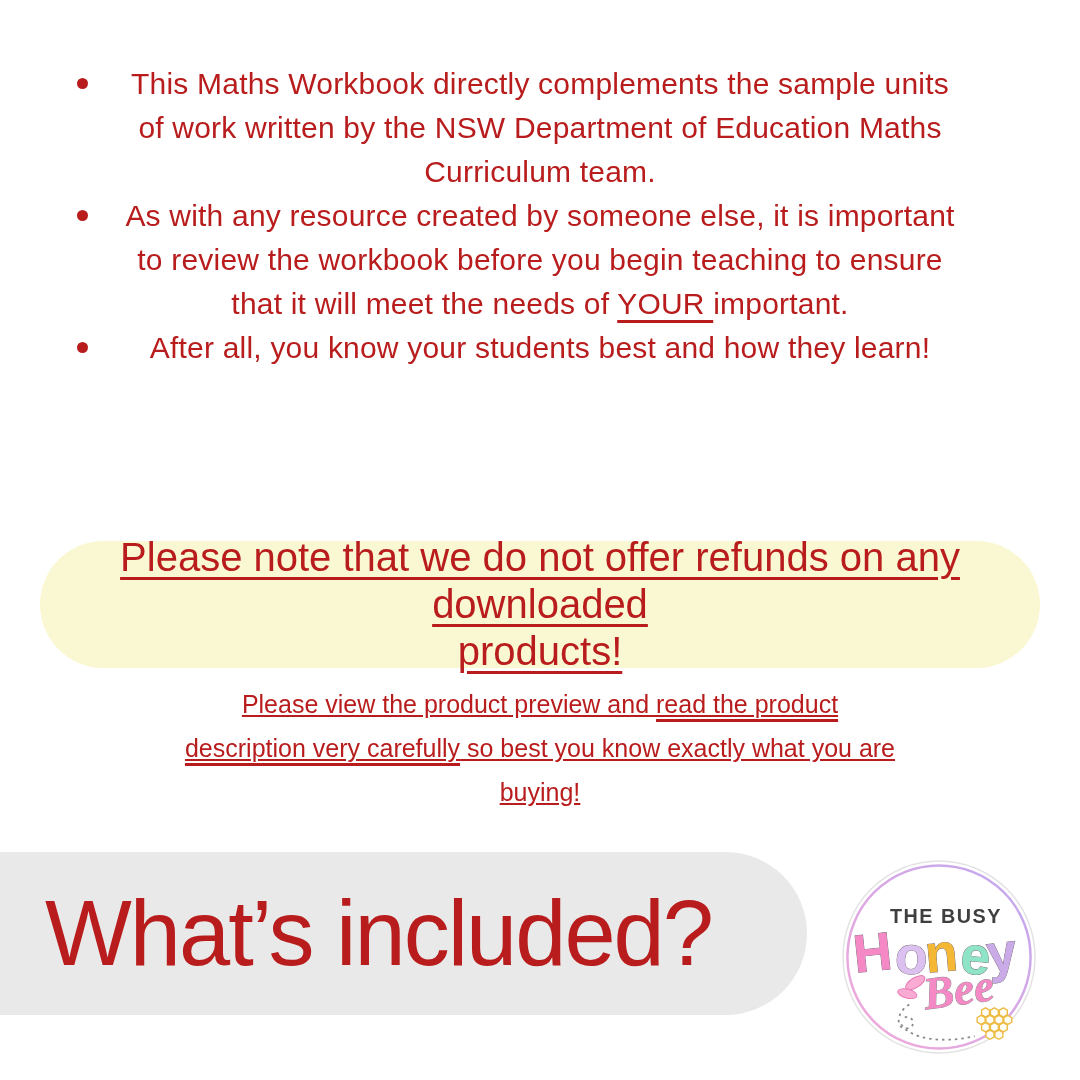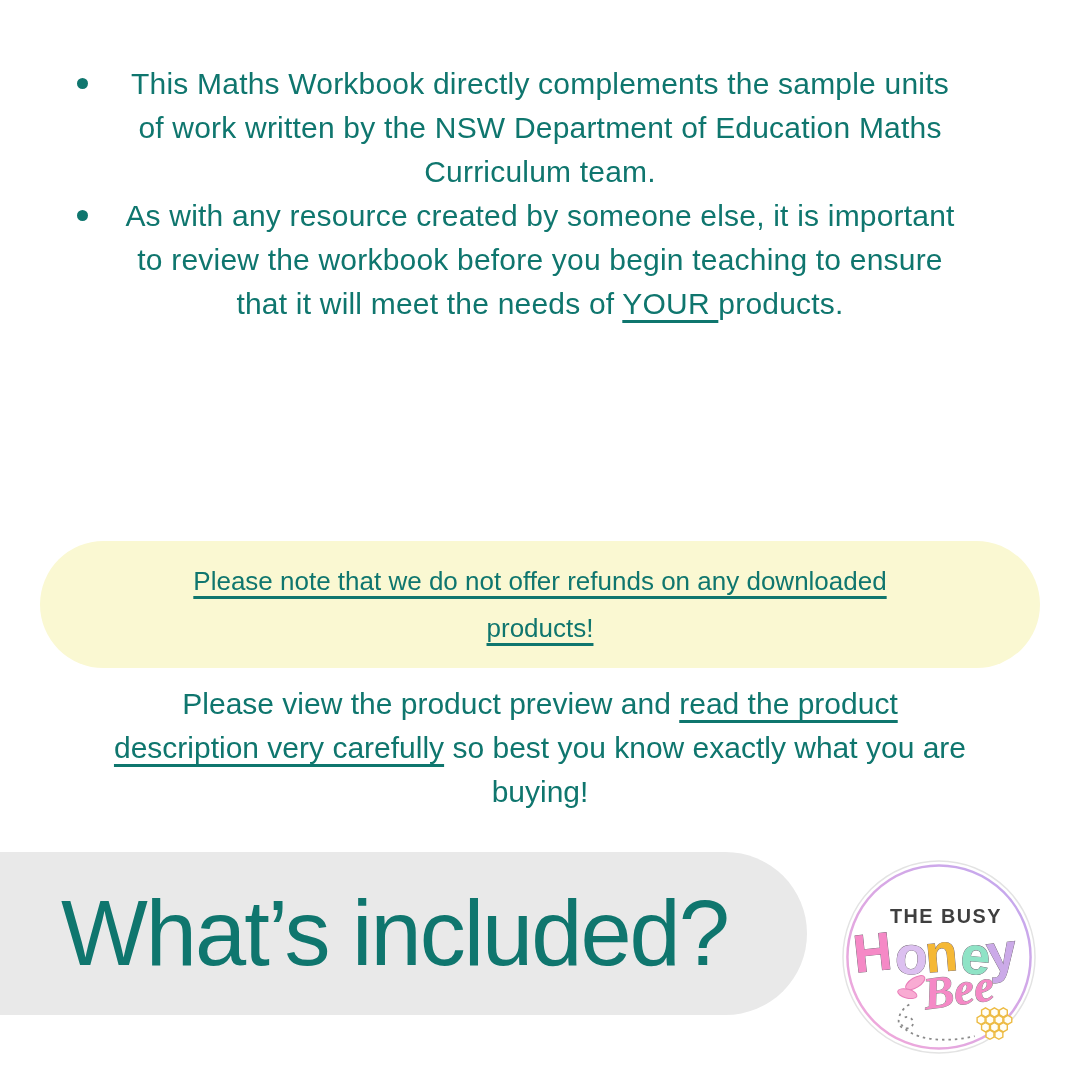--- a/index.html
+++ b/index.html
@@ -48,71 +48,73 @@
     position: absolute;
     left: 40px; top: 541px;
     width: 1000px; height: 127px;
     border-radius: 64px;
     box-sizing: border-box;
     padding: 0 45px;
     display: flex;
     align-items: center;
     justify-content: center;
     text-align: center;
-    font-size: 26px;
+    font-size: 40px;
     line-height: 47px;
     white-space: pre-line;
   }
   
   .preview-note {
     position: absolute;
     left: 55px; top: 682px;
     width: 970px;
     margin: 0;
     text-align: center;
-    font-size: 30px;
+    font-size: 25px;
     line-height: 44px;
     white-space: pre-line;
+    text-decoration: underline;
   }
   
   .banner {
     position: absolute;
     left: 0; top: 852px;
     width: 807px; height: 163px;
     border-radius: 0 82px 82px 0;
     display: flex;
     align-items: center;
   }
   .banner h1 {
-    margin: 16px;
+    margin: 0;
     padding-left: 45px;
     font-size: 92px;
     font-weight: 400;
     letter-spacing: -2px;
     white-space: nowrap;
   }
   
   .logo {
     position: absolute;
     left: 840px; top: 858px;
     width: 198px; height: 198px;
   }
 </style>
 </head>
 <body>
 
-<div class="page" style="color: #0f766e;">
+<div class="page" style="color: #b91c1c;">
 
   <ul class="bullets">
     <li><span>This Maths Workbook directly complements the sample units
 of work written by the NSW Department of Education Maths
 Curriculum team.</span></li>
     <li><span>As with any resource created by someone else, it is important
 to review the workbook before you begin teaching to ensure
-that it will meet the needs of </span><span class="u">YOUR </span><span>products.</span></li>
+that it will meet the needs of </span><span class="u">YOUR </span><span>important.</span></li>
+    <li><span>After all, you know your students best and how they learn!</span></li>
   </ul>
 
   <div class="notice" style="background: rgb(250, 248, 210);">
     <span class="u">Please note that we do not offer refunds on any downloaded
 products!</span>
   </div>
 
   <p class="preview-note"><span>Please view the product preview and </span><span class="u">read the product
 description very carefully</span><span> so best you know exactly what you are
 buying!</span></p>

